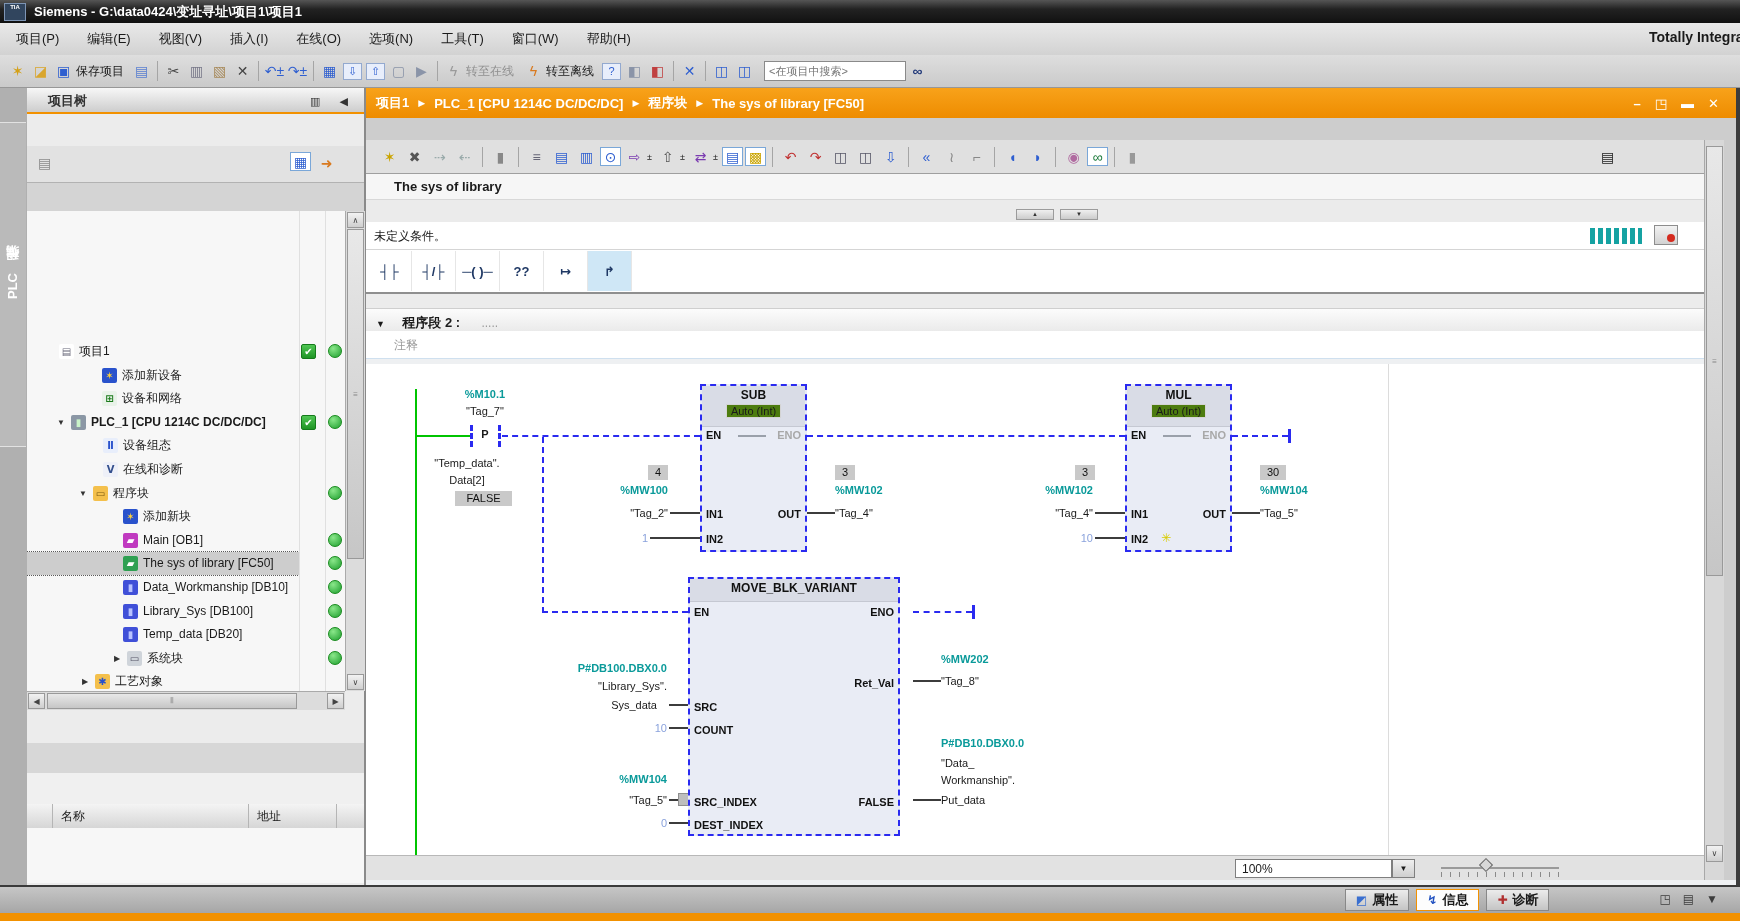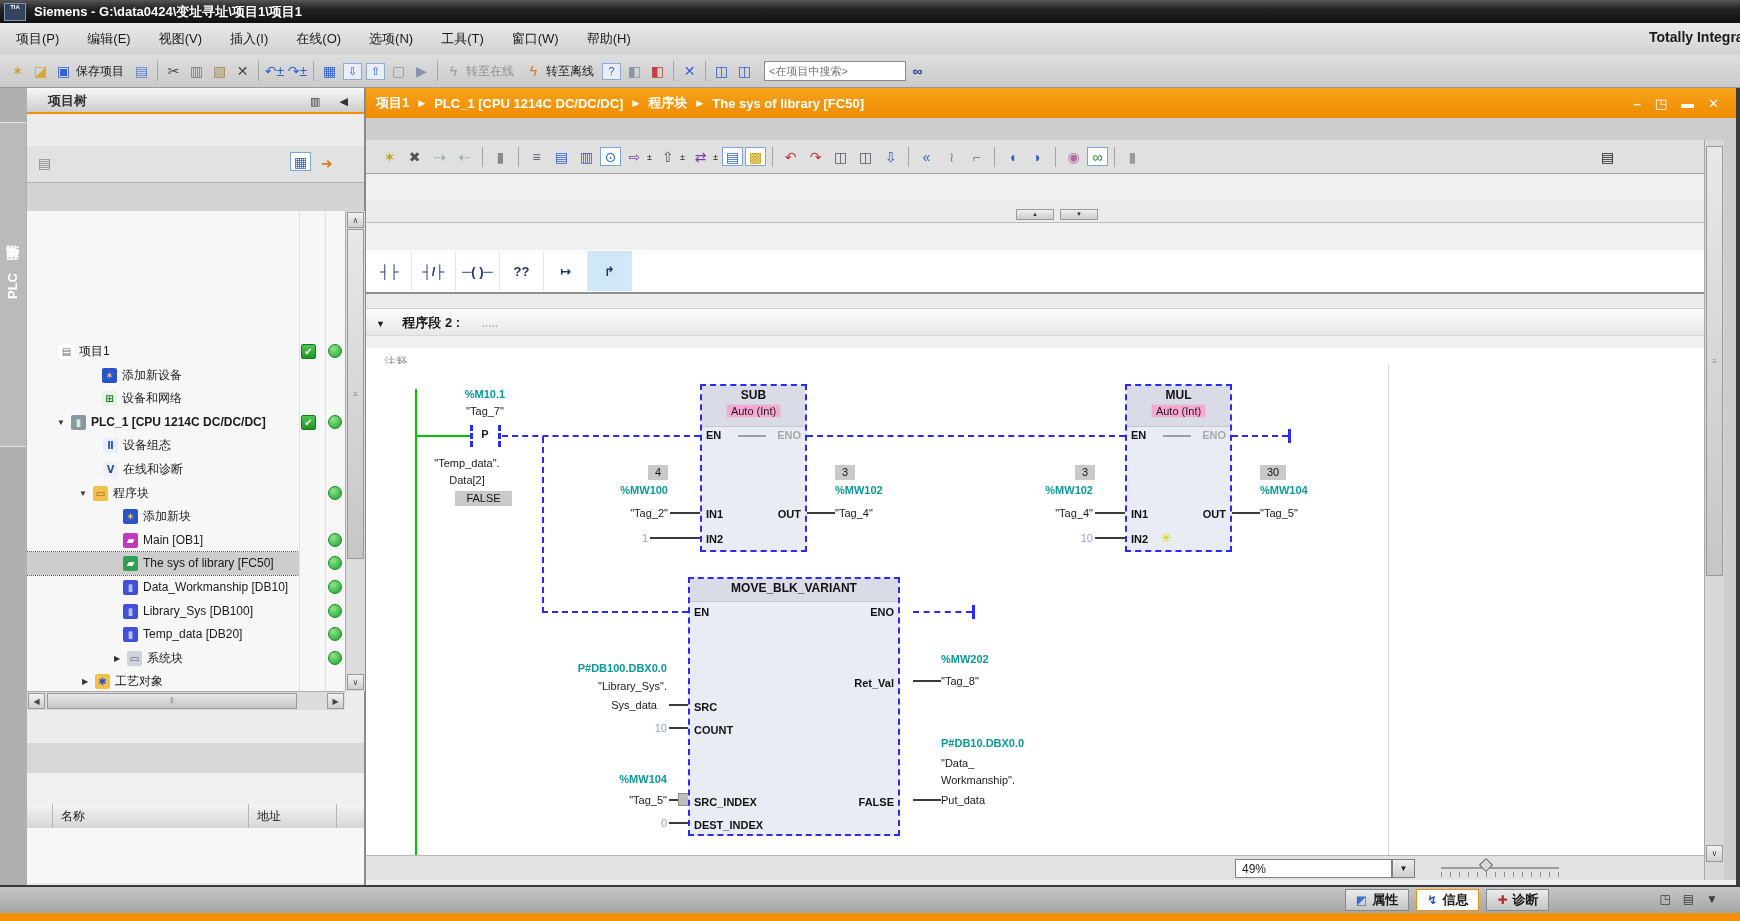--- a/index.html
+++ b/index.html
@@ -89,22 +89,22 @@
   .efav{position:absolute;left:0;top:162px;width:1371px;height:44px;background:#fff;border-bottom:2px solid #8f8f8f;
         display:flex;align-items:center;padding-left:2px;box-sizing:border-box}
   .fitem{width:43px;height:40px;display:flex;align-items:center;justify-content:center;font-size:13px;font-weight:bold;
          color:#1f3864;border-right:1px solid #e6e6e6;flex:none}
   .fitem.hl{background:#cfe7f6}
   .egap2{position:absolute;left:0;top:206px;width:1371px;height:14px;background:#ececec}
   .enet{position:absolute;left:0;top:220px;width:1371px;height:28px;background:linear-gradient(#fcfcfc,#e7e7e7);
         border-top:1px solid #cfcfcf;border-bottom:1px solid #d8d8d8;line-height:28px;padding-left:10px;box-sizing:border-box}
   .enet b{font-size:13px;margin-left:14px}
   .enet .dots{color:#9a9a9a;margin-left:18px}
-  .ecomment{position:absolute;left:0;top:260px;width:1371px;height:28px;background:#fff;color:#9a9a9a;font-size:12px;
-            line-height:28px;padding-left:18px;box-sizing:border-box;border-bottom:1px solid #cfe0ef}
+  .ecomment{position:absolute;left:0;top:243px;width:1371px;height:28px;background:#fff;color:#9a9a9a;font-size:12px;
+            line-height:28px;padding-left:28px;box-sizing:border-box;border-bottom:1px solid #cfe0ef}
   .canvas{position:absolute;left:0;top:276px;width:1338px;height:491px;background:#fff;overflow:hidden}
   .ezoom{position:absolute;left:0;top:767px;width:1338px;height:25px;background:#e2e2e2;border-top:1px solid #b8b8b8;box-sizing:border-box}
   .zbox{position:absolute;left:869px;top:3px;width:157px;height:19px;background:#fff;border:1px solid #7f7f7f;
         font-size:12px;line-height:18px;padding-left:6px;box-sizing:border-box}
   .zbtn{position:absolute;left:1026px;top:3px;width:23px;height:19px;background:linear-gradient(#efefef,#cfcfcf);
         border:1px solid #7f7f7f;font-size:8px;text-align:center;line-height:18px;box-sizing:border-box}
   .slider{position:absolute;left:1075px;top:11px;width:118px;height:2px;background:#9a9a9a}
   .sticks{position:absolute;left:1075px;top:16px;width:118px;height:5px;
           background:repeating-linear-gradient(90deg,#8a8a8a 0 1px,rgba(0,0,0,0) 1px 9px)}
   .sknob{position:absolute;left:1115px;top:4px;width:8px;height:8px;background:#d8d8d8;border:1px solid #666;transform:rotate(45deg)}
@@ -120,21 +120,21 @@
   .cbarv{position:absolute;width:0;height:22px;border-left:3px dashed #2a2af0}
   .lt{position:absolute;font-size:11px;line-height:14px;white-space:nowrap}
   .addr{color:#0a9a9a;font-weight:bold}
   .cval{color:#8aa2dc}
   .vb{position:absolute;font-size:11px;line-height:15px;background:#c9c9c9;color:#111;padding:0 3px}
   .ra{text-align:right}.ce{text-align:center}
   .blk{position:absolute;background:#e9ecf5;border:2px dashed #2a2af0;box-sizing:border-box}
   .bhead{position:absolute;left:0;right:0;top:0;background:#d9dce6;border-bottom:1px solid #c5c8d2}
   .btitle{font-weight:bold;font-size:12px;text-align:center;margin-top:2px;color:#111}
   .bmode{text-align:center;margin-top:3px;font-size:11px}
-  .bmode span{background:#f9a8d4;border:1px solid #d4d4d4;padding:0 4px}
+  .bmode span{background:#4d7c0f;border:1px solid #d4d4d4;padding:0 4px}
   .port{position:absolute;font-size:11px;font-weight:bold;line-height:14px;color:#111}
   .pe{color:#a8a8a8}
   .pdash{position:absolute;width:28px;border-top:2px solid #9aa0aa}
   .star{color:#d9cc00;font-size:12px;font-weight:bold}
   .graysq{position:absolute;width:13px;height:13px;background:#bdbdbd;border:1px solid #8f8f8f;box-sizing:border-box}
   .bnd{position:absolute;width:1px;background:#dcdcdc}
   
   .bottombar{position:absolute;left:0;top:885px;width:1740px;height:28px;background:linear-gradient(#c6c6c6,#a6a6a6);border-top:2px solid #3a3a3a;box-sizing:border-box}
   .btabs{position:absolute;left:1345px;top:2px;display:flex;gap:7px}
   .btab{height:22px;padding:0 10px;background:linear-gradient(#ececec,#c4c4c4);border:1px solid #888;
@@ -442,26 +442,34 @@
         <span class="icn" style="color: rgb(47, 95, 208);">◗</span>
         <span class="icn sep"></span>
         <span class="icn" style="color: rgb(176, 106, 160);">◉</span>
         <span class="icn brd" style="color: rgb(26, 122, 58);">∞</span>
         <span class="icn sep"></span>
         <span class="icn" style="color: rgb(153, 153, 153);">▮</span>
       </span>
     <span class="icn" style="position:absolute;right:118px">▤</span>
   </div>
 
+  <div class="etitle">The sys of library</div>
 
   <div class="esplit">
     <span class="spbtn" style="left:650px">▲</span>
     <span class="spbtn" style="left:694px">▼</span>
   </div>
 
+  <div class="econd">
+    <span>未定义条件。</span>
+    <span class="cbars"></span>
+    <span class="cicon">
+        <i></i>
+      </span>
+  </div>
 
   <div class="efav">
 
   <span class="fitem">
         <span>┤├</span>
       </span>
       <span class="fitem">
         <span>┤/├</span>
       </span>
       <span class="fitem">
@@ -587,21 +595,21 @@
     <div class="lt cval ra" style="left:261px;top:452px;width:40px">0</div>
     <div class="lt addr" style="left:575px;top:288px;width:120px">%MW202</div>
     <div class="lt" style="left:575px;top:310px;width:120px">"Tag_8"</div>
     <div class="lt addr" style="left:575px;top:372px;width:130px">P#DB10.DBX0.0</div>
     <div class="lt" style="left:575px;top:392px;width:130px">"Data_</div>
     <div class="lt" style="left:575px;top:409px;width:130px">Workmanship".</div>
     <div class="lt" style="left:575px;top:429px;width:130px">Put_data</div>
   </div>
 
   <div class="ezoom">
-    <div class="zbox">49%</div>
+    <div class="zbox">100%</div>
     <div class="zbtn">▼</div>
     <div class="slider"></div>
     <div class="sticks"></div>
     <div class="sknob"></div>
   </div>
 
   <div class="escroll">
     <div class="sthumb" style="left:1px;top:6px;width:17px;height:430px">≡</div>
     <div class="sbtn" style="left:1px;bottom:18px;width:17px;height:17px">∨</div>
   </div>

